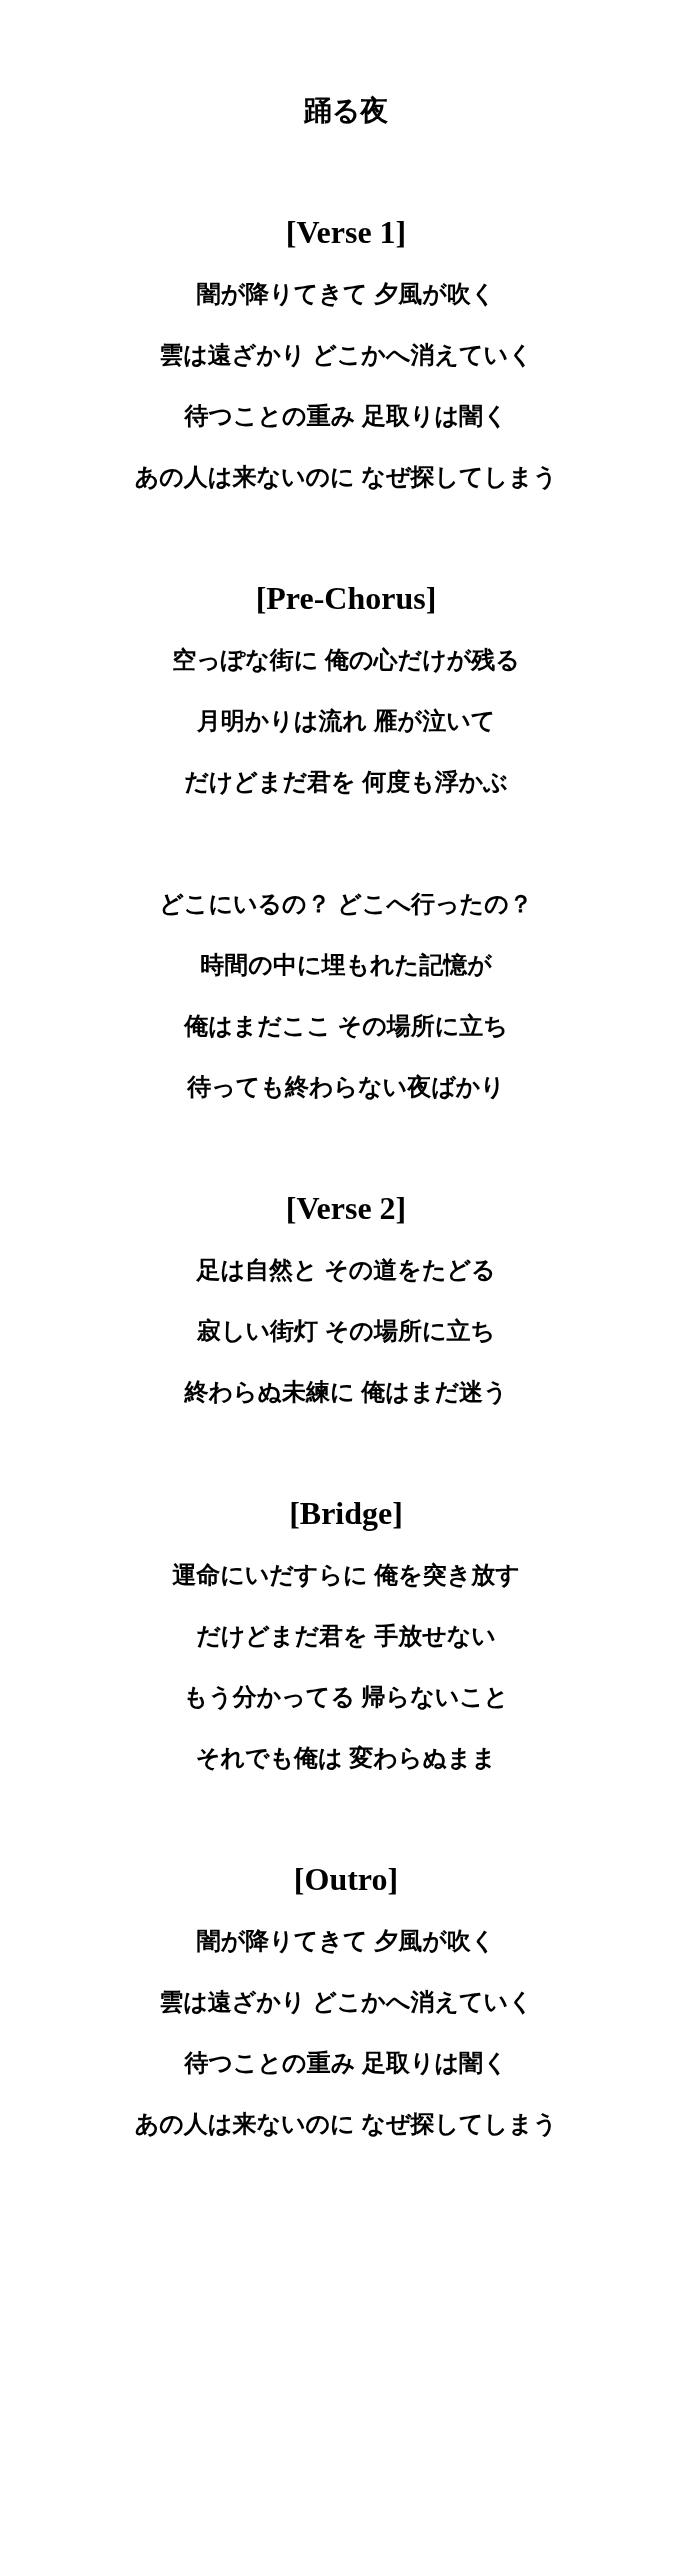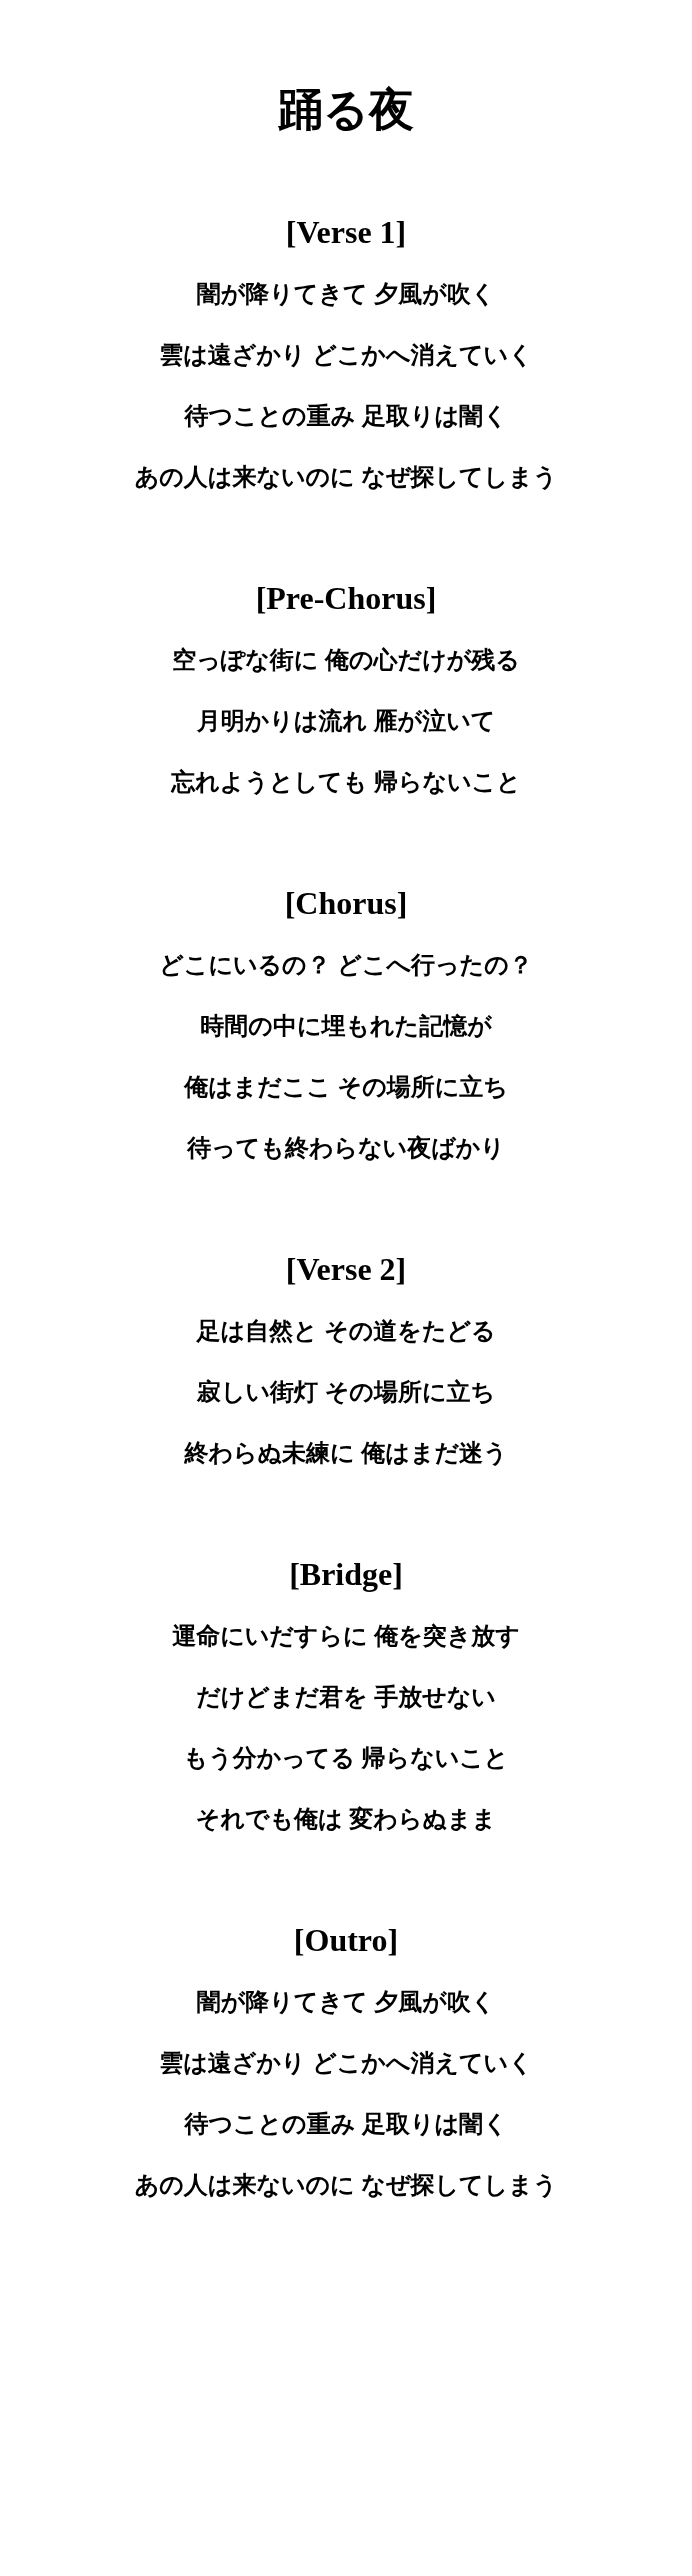--- a/index.html
+++ b/index.html
@@ -15,24 +15,23 @@
     background: #ffffff;
     color: #000000;
     font-family: "Liberation Sans", "DejaVu Sans", sans-serif;
     font-weight: 700;
     box-sizing: border-box;
     padding-top: 80px;
     overflow: hidden;
     text-align: center;
   }
   .song-title {
-    font-size: 45px;
+    font-size: 28px;
     line-height: 61px;
     white-space: nowrap;
-    font-family: Liberation Serif, serif;
   }
   .section {
     margin-top: 61px; 
   }
   .section-header {
     font-size: 32px;
     line-height: 61px;
     white-space: nowrap;
     font-family: Liberation Serif, serif;
   }
@@ -52,24 +51,23 @@
         <div class="section-header">[Verse 1]</div>
         <div class="lyric-line">闇が降りてきて 夕風が吹く</div>
         <div class="lyric-line">雲は遠ざかり どこかへ消えていく</div>
         <div class="lyric-line">待つことの重み 足取りは闇く</div>
         <div class="lyric-line">あの人は来ないのに なぜ探してしまう</div>
       </div>
       <div class="section">
         <div class="section-header">[Pre-Chorus]</div>
         <div class="lyric-line">空っぽな街に 俺の心だけが残る</div>
         <div class="lyric-line">月明かりは流れ 雁が泣いて</div>
-        <div class="lyric-line">忘れようとしても 帰らないこと</div>
+        <div class="lyric-line">だけどまだ君を 何度も浮かぶ</div>
       </div>
       <div class="section">
-        <div class="section-header">[Chorus]</div>
         <div class="lyric-line">どこにいるの？ どこへ行ったの？</div>
         <div class="lyric-line">時間の中に埋もれた記憶が</div>
         <div class="lyric-line">俺はまだここ その場所に立ち</div>
         <div class="lyric-line">待っても終わらない夜ばかり</div>
       </div>
       <div class="section">
         <div class="section-header">[Verse 2]</div>
         <div class="lyric-line">足は自然と その道をたどる</div>
         <div class="lyric-line">寂しい街灯 その場所に立ち</div>
         <div class="lyric-line">終わらぬ未練に 俺はまだ迷う</div>

